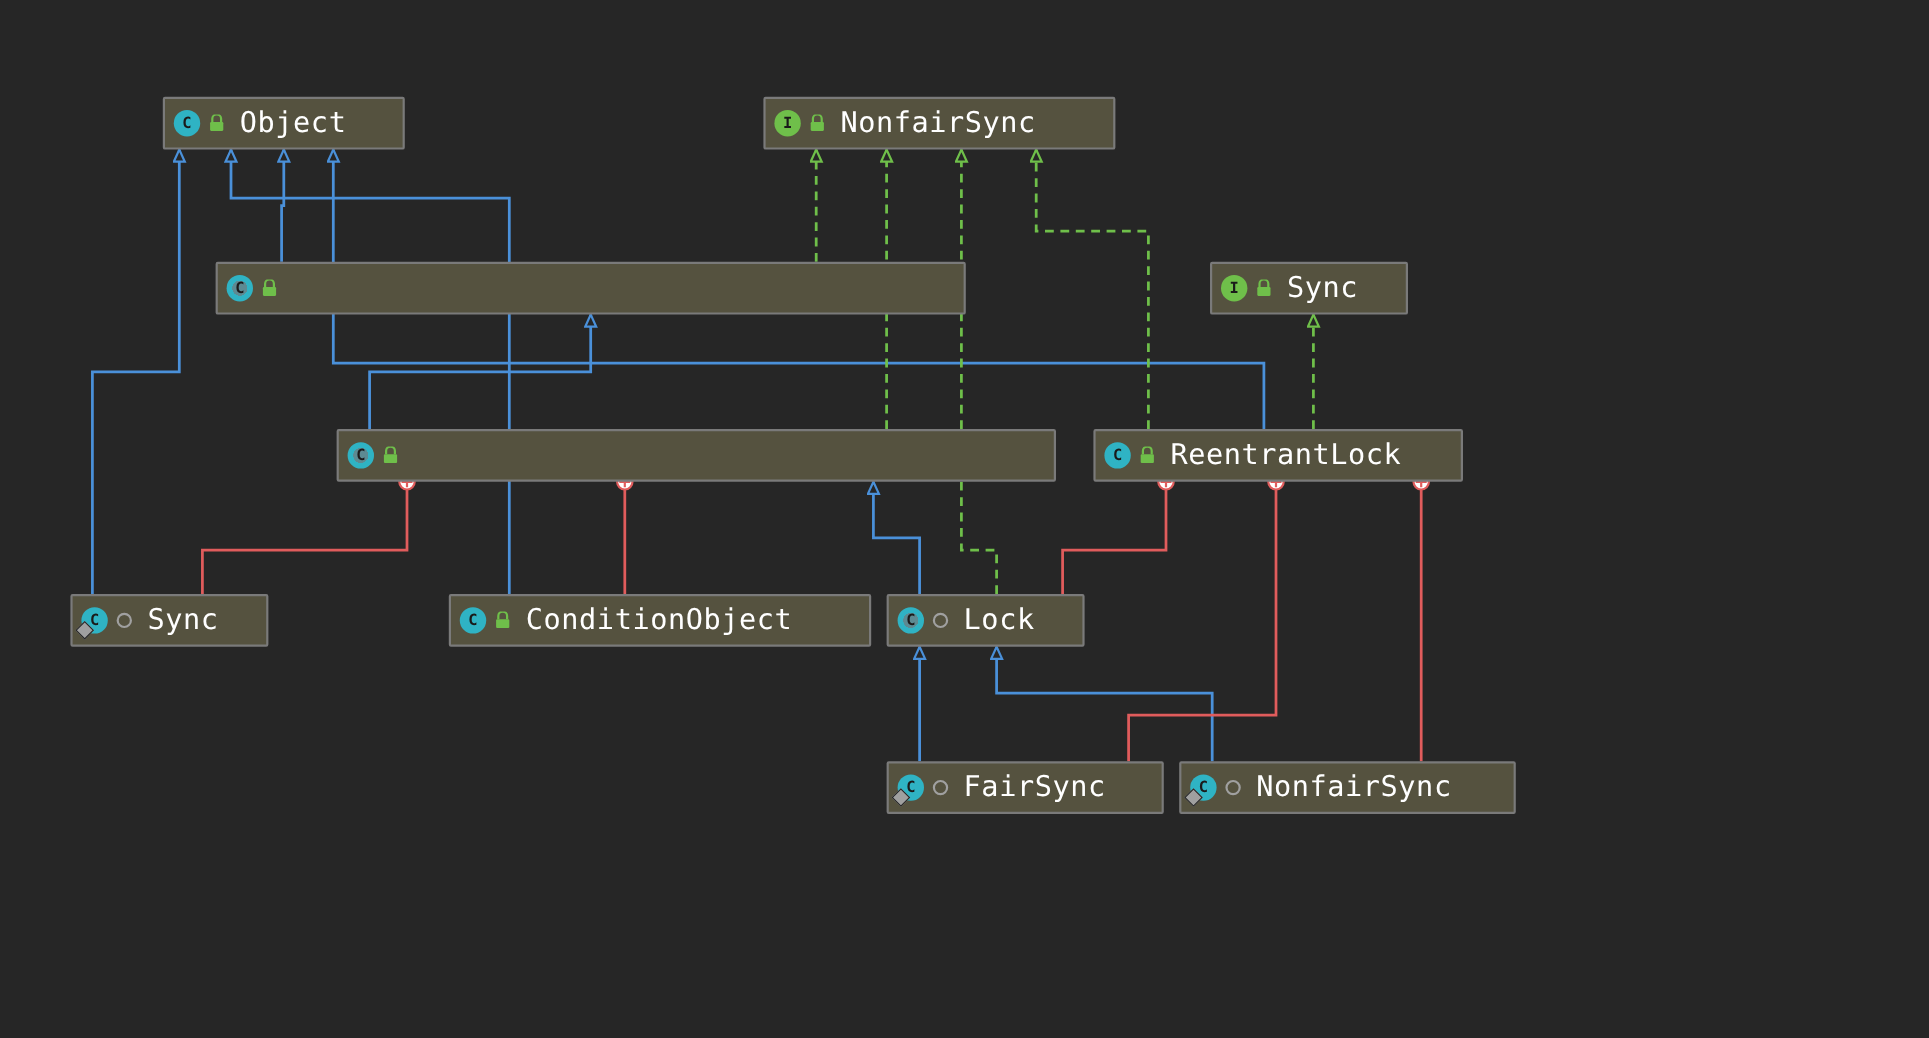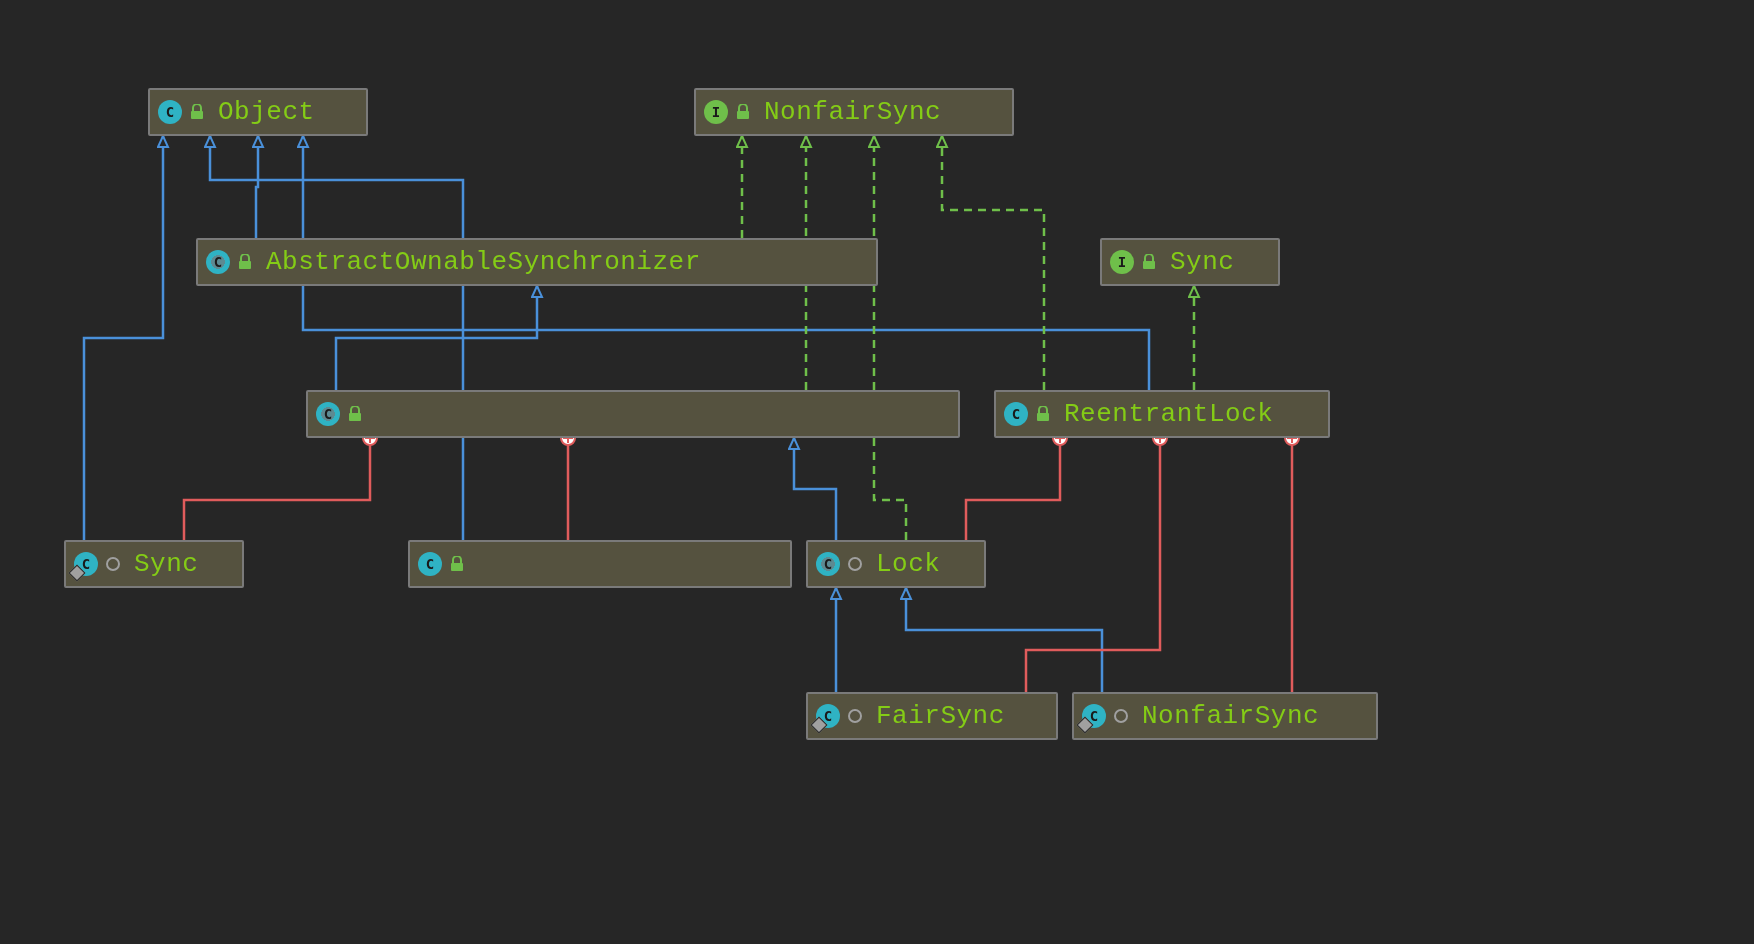--- a/index.html
+++ b/index.html
@@ -74,24 +74,23 @@
   .vis.lock svg { display:block; }
   .vis.dot {
     width: 10px; height: 10px;
     border: 2px solid #a0a0a0;
     border-radius: 50%;
     background: transparent;
   }
   .node .label {
     margin-left: 14px;
     font-size: 26px;
-    color: #84cc16;
+    color: #ffffff;
     white-space: nowrap;
     letter-spacing: 0.5px;
-    font-family: Liberation Mono, monospace;
   }
 </style>
 </head>
 <body>
 
 <div class="canvas">
   <svg class="edges">
     <defs>
       <marker id="arrow-extends" markerWidth="14" markerHeight="14" refX="12" refY="6" orient="auto" markerUnits="userSpaceOnUse">
         <path d="M1,1 L12,6 L1,11 Z" fill="#262626" stroke="#4a90d9" stroke-width="2"></path>
@@ -147,21 +146,20 @@
         <span class="label">NonfairSync</span>
       </div>
       <div class="node" style="left: 196px; top: 238px; width: 682px;">
         <div class="badge abstract">C</div>
         <div class="vis lock">
           <svg width="14" height="16" viewBox="0 0 14 16">
             <rect x="1" y="7" width="12" height="8" rx="1" fill="#6fbf4a"></rect>
             <path d="M3 7 V4 a4 4 0 0 1 8 0 V7" fill="none" stroke="#6fbf4a" stroke-width="2"></path>
           </svg>
         </div>
-        <span class="label">AbstractOwnableSynchronizer</span>
       </div>
       <div class="node" style="left: 1100px; top: 238px; width: 180px;">
         <div class="badge interface">I</div>
         <div class="vis lock">
           <svg width="14" height="16" viewBox="0 0 14 16">
             <rect x="1" y="7" width="12" height="8" rx="1" fill="#6fbf4a"></rect>
             <path d="M3 7 V4 a4 4 0 0 1 8 0 V7" fill="none" stroke="#6fbf4a" stroke-width="2"></path>
           </svg>
         </div>
         <span class="label">Sync</span>
@@ -191,20 +189,21 @@
         <span class="label">Sync</span>
       </div>
       <div class="node" style="left: 408px; top: 540px; width: 384px;">
         <div class="badge class">C</div>
         <div class="vis lock">
           <svg width="14" height="16" viewBox="0 0 14 16">
             <rect x="1" y="7" width="12" height="8" rx="1" fill="#6fbf4a"></rect>
             <path d="M3 7 V4 a4 4 0 0 1 8 0 V7" fill="none" stroke="#6fbf4a" stroke-width="2"></path>
           </svg>
         </div>
+        <span class="label">ConditionObject</span>
       </div>
       <div class="node" style="left: 806px; top: 540px; width: 180px;">
         <div class="badge abstract">C</div>
         <div class="vis dot"></div>
         <span class="label">Lock</span>
       </div>
       <div class="node" style="left: 806px; top: 692px; width: 252px;">
         <div class="badge class final">C</div>
         <div class="vis dot"></div>
         <span class="label">FairSync</span>

